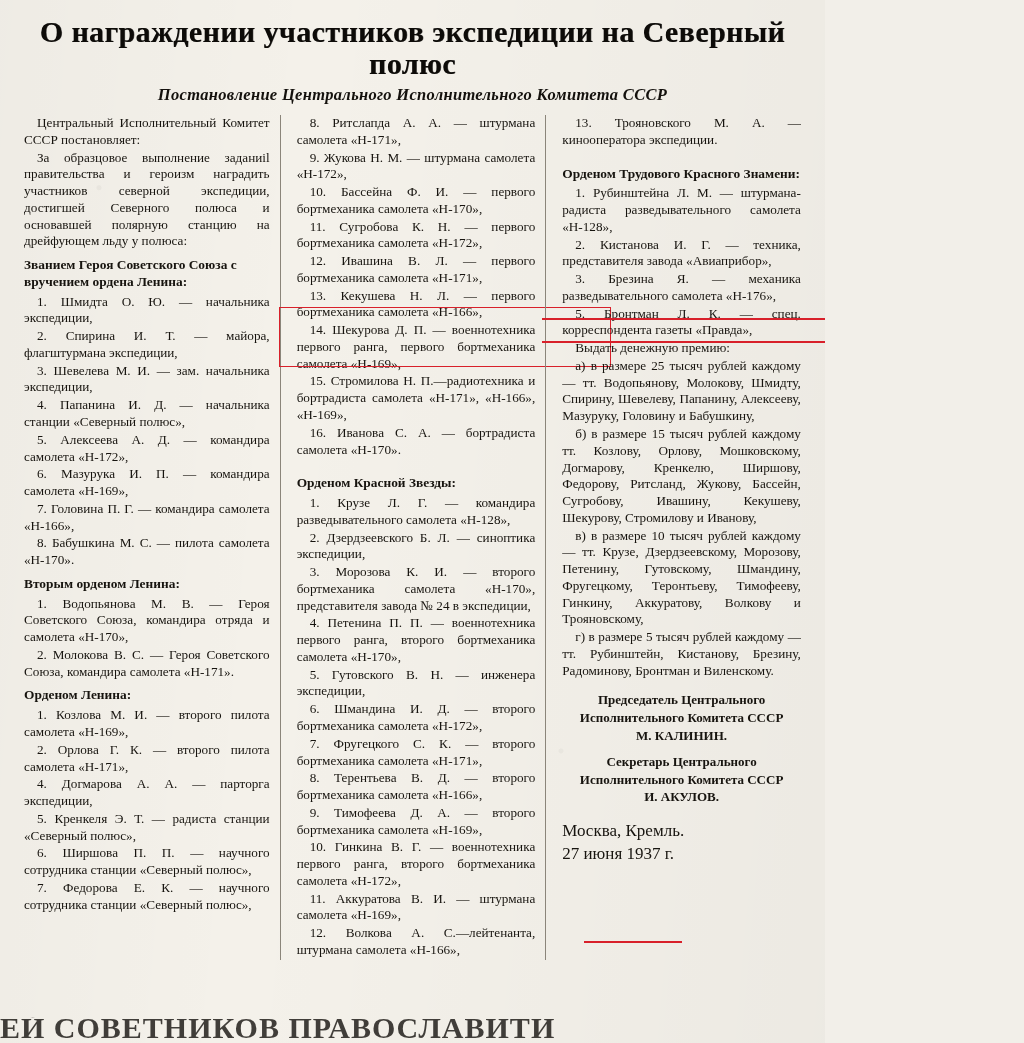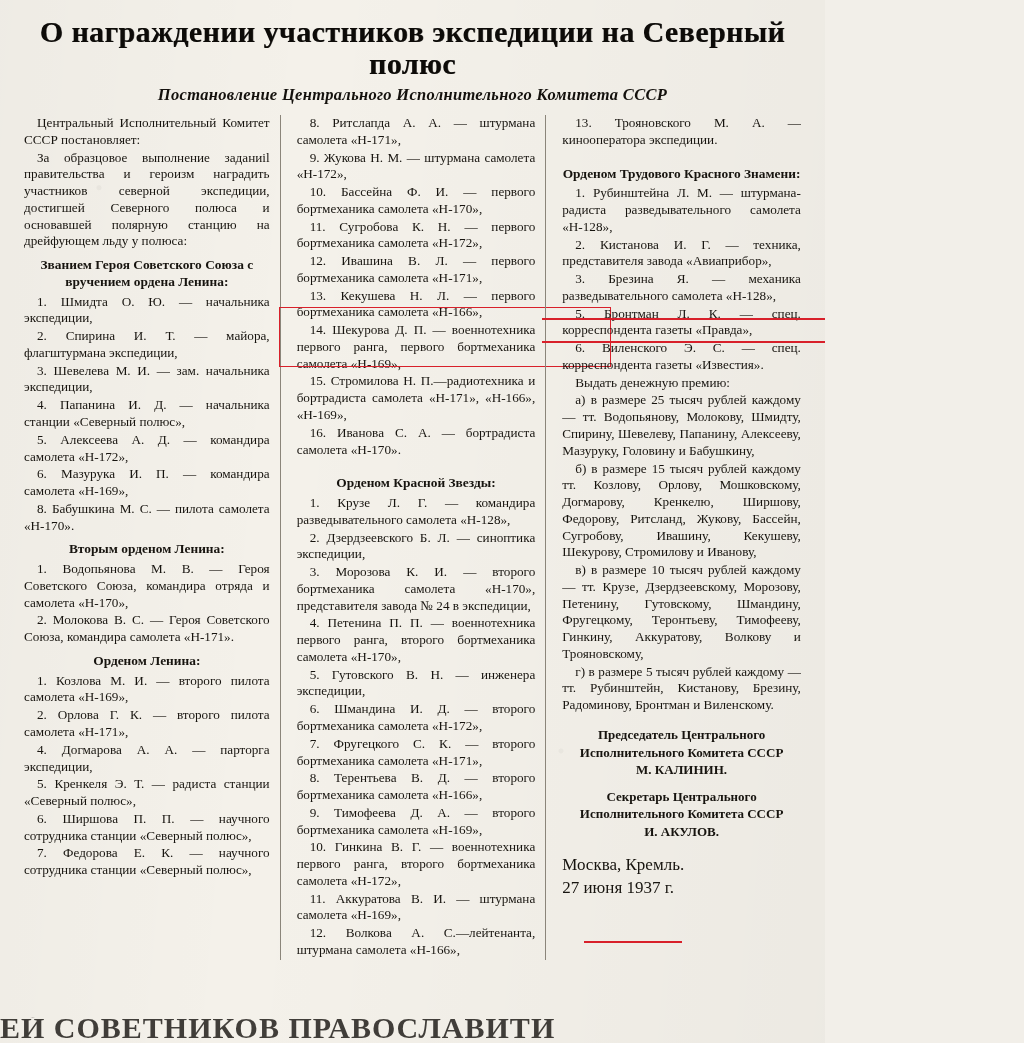--- a/index.html
+++ b/index.html
@@ -72,21 +72,21 @@
     text-indent: 13px;
   }
   .col p.lead {
     text-indent: 13px;
   }
   .col h3 {
     font-size: 13.4px;
     font-weight: bold;
     margin: 7px 0 3px 0;
     line-height: 1.25;
-    text-align: center;
+    text-align: left;
   }
   .gap {
     height: 9px;
   }
   .sign {
     text-align: center;
     font-weight: bold;
     font-size: 13px;
     line-height: 1.35;
     margin-top: 12px;
@@ -147,20 +147,21 @@
       <p class="lead">Центральный Исполнительный Комитет СССР постановляет:</p>
       <p class="lead">За образцовое выполнение заданиil правительства и героизм наградить участников северной экспедиции, достигшей Северного полюса и основавшей полярную станцию на дрейфующем льду у полюса:</p>
 
       <h3>Званием Героя Советского Союза с вручением ордена Ленина:</h3>
       <p class="item">1. Шмидта О. Ю. — начальника экспедиции,</p>
       <p class="item">2. Спирина И. Т. — майора, флагштурмана экспедиции,</p>
       <p class="item">3. Шевелева М. И. — зам. начальника экспедиции,</p>
       <p class="item">4. Папанина И. Д. — начальника станции «Северный полюс»,</p>
       <p class="item">5. Алексеева А. Д. — командира самолета «Н-172»,</p>
       <p class="item">6. Мазурука И. П. — командира самолета «Н-169»,</p>
+      <p class="item">7. Головина П. Г. — командира самолета «Н-166»,</p>
       <p class="item">8. Бабушкина М. С. — пилота самолета «Н-170».</p>
 
       <h3>Вторым орденом Ленина:</h3>
       <p class="item">1. Водопьянова М. В. — Героя Советского Союза, командира отряда и самолета «Н-170»,</p>
       <p class="item">2. Молокова В. С. — Героя Советского Союза, командира самолета «Н-171».</p>
 
       <h3>Орденом Ленина:</h3>
       <p class="item">1. Козлова М. И. — второго пилота самолета «Н-169»,</p>
       <p class="item">2. Орлова Г. К. — второго пилота самолета «Н-171»,</p>
       <p class="item">4. Догмарова А. А. — парторга экспедиции,</p>
@@ -198,23 +199,22 @@
       <div class="mark-box" style="left:-2px; top:192px; width:330px; height:58px;"></div>
     </div>
 
     <div class="col">
       <p class="item">13. Трояновского М. А. — кинооператора экспедиции.</p>
 
       <div class="gap"></div>
       <h3>Орденом Трудового Красного Знамени:</h3>
       <p class="item">1. Рубинштейна Л. М. — штурмана-радиста разведывательного самолета «Н-128»,</p>
       <p class="item">2. Кистанова И. Г. — техника, представителя завода «Авиаприбор»,</p>
-      <p class="item">3. Брезина Я. — механика разведывательного самолета «Н-128»,</p>
+      <p class="item">3. Брезина Я. — механика разведывательного самолета «Н-176»,</p>
       <p class="item">5. Бронтман Л. К. — спец. корреспондента газеты «Правда»,</p>
-      <p class="item">6. Виленского Э. С. — спец. корреспондента газеты «Известия».</p>
 
       <p class="item">Выдать денежную премию:</p>
       <p class="item">а) в размере 25 тысяч рублей каждому — тт. Водопьянову, Молокову, Шмидту, Спирину, Шевелеву, Папанину, Алексееву, Мазуруку, Головину и Бабушкину,</p>
       <p class="item">б) в размере 15 тысяч рублей каждому тт. Козлову, Орлову, Мошковскому, Догмарову, Кренкелю, Ширшову, Федорову, Ритсланд, Жукову, Бассейн, Сугробову, Ивашину, Кекушеву, Шекурову, Стромилову и Иванову,</p>
       <p class="item">в) в размере 10 тысяч рублей каждому — тт. Крузе, Дзердзеевскому, Морозову, Петенину, Гутовскому, Шмандину, Фругецкому, Теронтьеву, Тимофееву, Гинкину, Аккуратову, Волкову и Трояновскому,</p>
       <p class="item">г) в размере 5 тысяч рублей каждому — тт. Рубинштейн, Кистанову, Брезину, Радоминову, Бронтман и Виленскому.</p>
 
       <div class="sign">
         <div class="blk">
           <div>Председатель Центрального</div>

